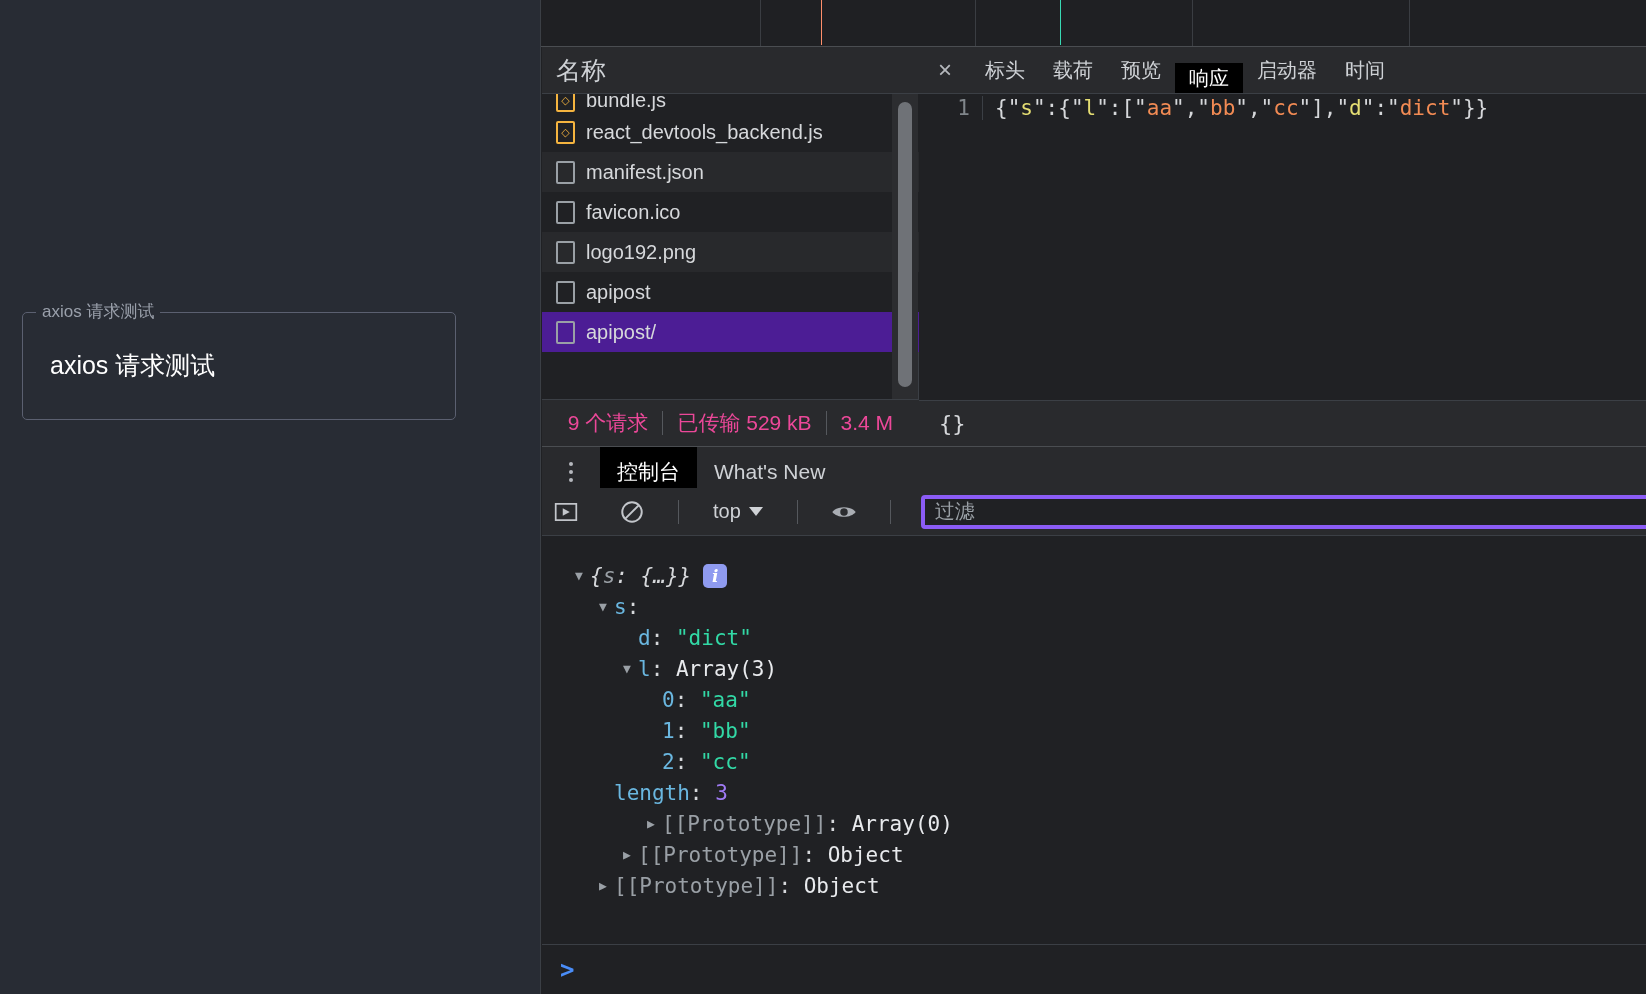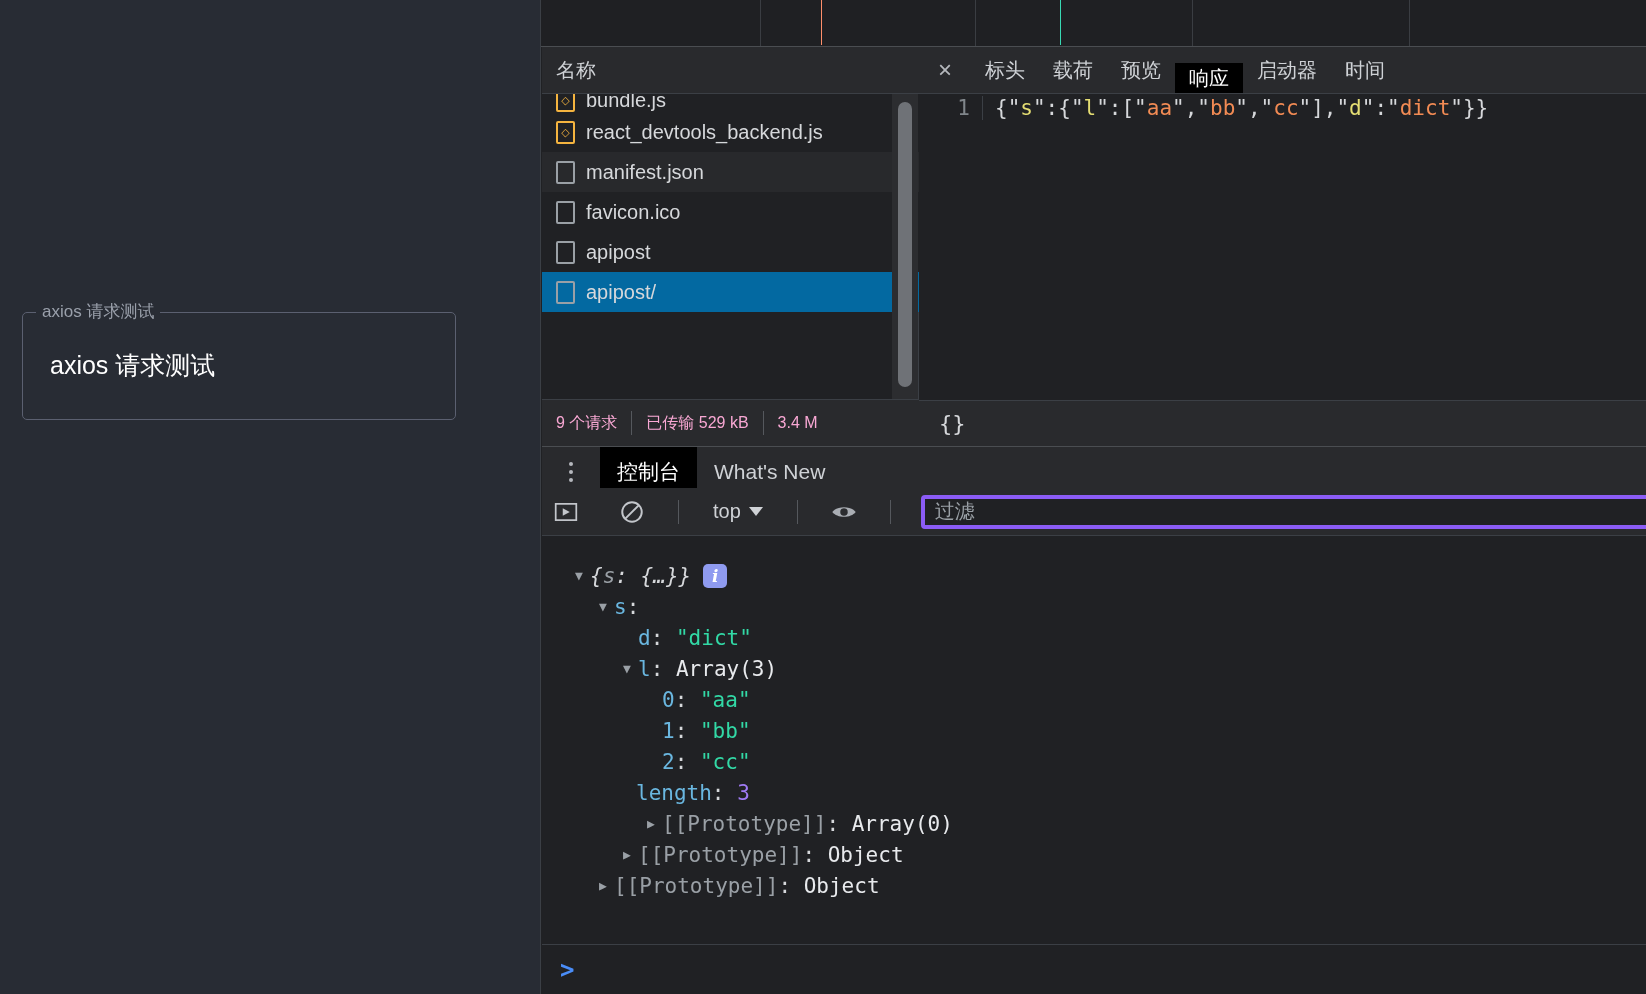--- a/index.html
+++ b/index.html
@@ -92,38 +92,38 @@
   .net-header {
     position: absolute; left: 0; top: 0;
     width: 377px; height: 47px;
     background: #292a2d;
     border-bottom: 1px solid #3b3f45;
     display: flex; align-items: center;
   }
   .net-header-label {
     margin-left: 14px;
     color: #cfd2d6;
-    font-size: 20px;
+    font-size: 25px;
   }
   .net-list {
     position: absolute; left: 0; top: 47px;
     width: 377px; height: 305px;
     overflow: hidden;
   }
   .net-row {
     display: flex; align-items: center;
     height: 40px;
     padding-left: 14px;
     color: #d6d8db;
     font-size: 20px;
     white-space: nowrap;
   }
   .net-row.odd  { background: #202124; }
   .net-row.even { background: #28292c; }
-  .net-row.selected { background: #0369a1; align-items: center; }
+  .net-row.selected { background: #4c1d95; align-items: center; }
   .net-row.clipped { height: 18px; align-items: flex-end; overflow: hidden; }
   .ico {
     flex: 0 0 auto;
     width: 19px; height: 23px;
     margin-right: 11px;
     border: 2px solid #9aa0a6;
     border-radius: 2px;
     position: relative;
   }
   .ico.doc { border-color: #9aa0a6; }
@@ -144,24 +144,25 @@
     border-radius: 7px;
   }
 
   
   .net-status {
     position: absolute; left: 1px; top: 399px;
     width: 377px; height: 47px;
     background: #292a2d;
     border-top: 1px solid #3b3f45;
     display: flex; align-items: center;
-    color: #f9a8d4;
-    font-size: 16px;
+    color: #ec4899;
+    font-size: 21px;
     white-space: nowrap;
     overflow: hidden;
+    justify-content: center;
   }
   .net-status span { padding: 0 14px; }
   .net-status .sep {
     width: 1px; height: 24px; padding: 0;
     background: #55585d;
     flex: 0 0 auto;
   }
 
   
   .detail-pane {
@@ -392,20 +393,24 @@
             <span>react_devtools_backend.js</span>
           </div>
           <div class="net-row even">
             <span class="ico doc"></span>
             <span>manifest.json</span>
           </div>
           <div class="net-row odd">
             <span class="ico doc"></span>
             <span>favicon.ico</span>
           </div>
+          <div class="net-row even">
+            <span class="ico doc"></span>
+            <span>logo192.png</span>
+          </div>
           <div class="net-row odd">
             <span class="ico doc"></span>
             <span>apipost</span>
           </div>
           <div class="net-row selected">
             <span class="ico doc"></span>
             <span>apipost/</span>
           </div>
         </div>
       <div class="net-scrollbar">
@@ -483,21 +488,21 @@
       </div>
 
       <div class="console-out" id="console-out">
           <div class="c-line" style="padding-left: 26px;"><span class="arrow">▼</span><span class="c-prev">{<span class="pk">s</span>: {…}}</span><span class="badge-i">i</span></div>
           <div class="c-line" style="padding-left: 50px;"><span class="arrow">▼</span><span class="k-prop">s</span><span class="colon">:</span></div>
           <div class="c-line" style="padding-left: 74px;"><span class="arrow"></span><span class="k-prop">d</span><span class="colon">: </span><span class="v-str">"dict"</span></div>
           <div class="c-line" style="padding-left: 74px;"><span class="arrow">▼</span><span class="k-prop">l</span><span class="colon">: </span><span class="v-plain">Array(3)</span></div>
           <div class="c-line" style="padding-left: 98px;"><span class="arrow"></span><span class="k-prop">0</span><span class="colon">: </span><span class="v-str">"aa"</span></div>
           <div class="c-line" style="padding-left: 98px;"><span class="arrow"></span><span class="k-prop">1</span><span class="colon">: </span><span class="v-str">"bb"</span></div>
           <div class="c-line" style="padding-left: 98px;"><span class="arrow"></span><span class="k-prop">2</span><span class="colon">: </span><span class="v-str">"cc"</span></div>
-          <div class="c-line" style="padding-left: 72px;"><span class="arrow"></span><span class="k-prop">length</span><span class="colon">: </span><span class="v-num">3</span></div>
+          <div class="c-line" style="padding-left: 50px;"><span class="arrow"></span><span class="k-prop">length</span><span class="colon">: </span><span class="v-num">3</span></div>
           <div class="c-line" style="padding-left: 98px;"><span class="arrow">▶</span><span class="v-proto">[[Prototype]]</span><span class="colon">: </span><span class="v-plain">Array(0)</span></div>
           <div class="c-line" style="padding-left: 74px;"><span class="arrow">▶</span><span class="v-proto">[[Prototype]]</span><span class="colon">: </span><span class="v-plain">Object</span></div>
           <div class="c-line" style="padding-left: 50px;"><span class="arrow">▶</span><span class="v-proto">[[Prototype]]</span><span class="colon">: </span><span class="v-plain">Object</span></div>
         </div>
 
       <div class="console-prompt">
         <span class="prompt-caret">&gt;</span>
       </div>
     </div>
 

